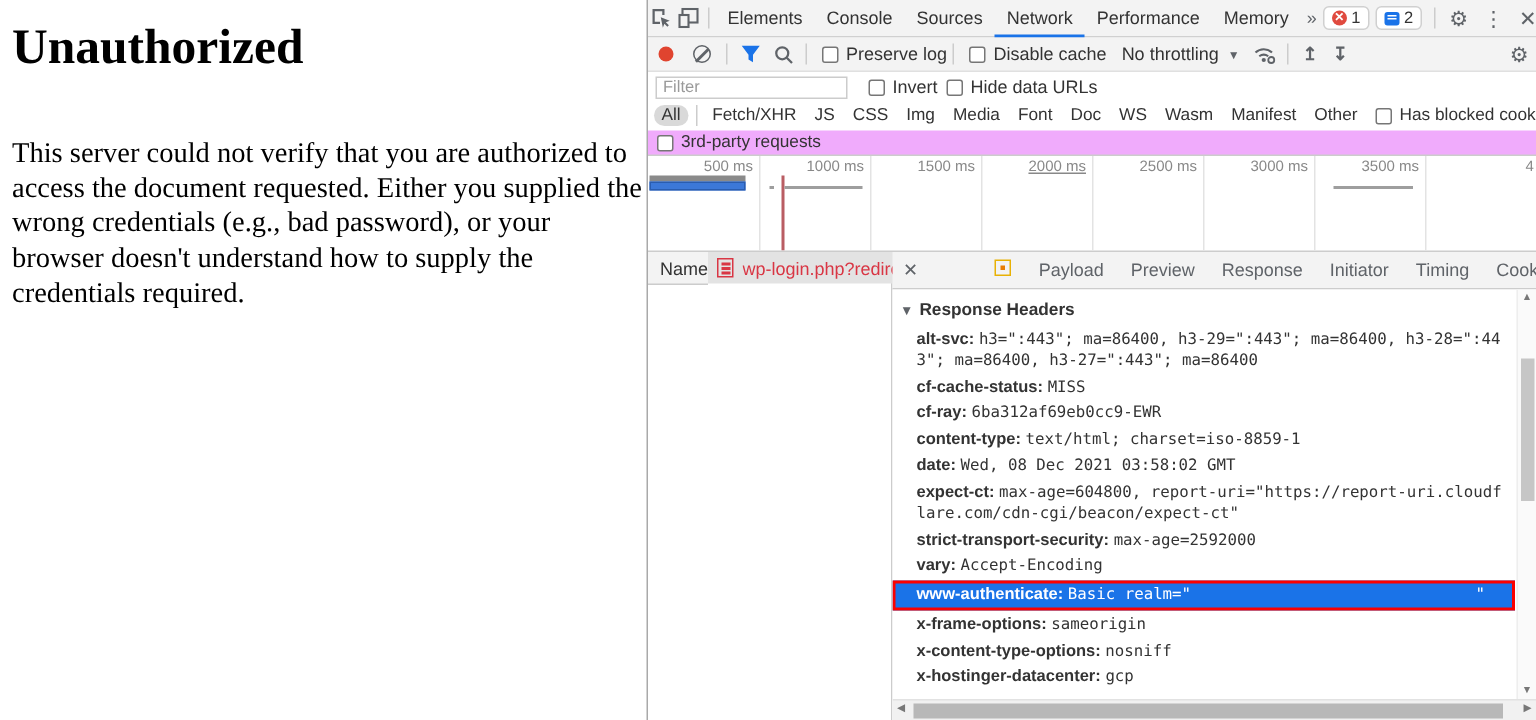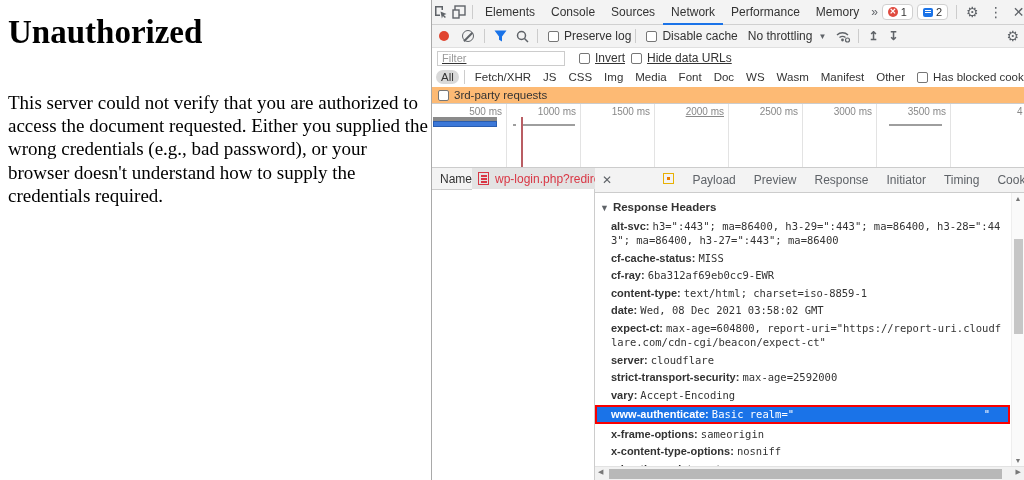--- a/index.html
+++ b/index.html
@@ -29,28 +29,28 @@
 
   .dt-toolbar { height:23px; background:#f3f3f3; border-bottom:1px solid #e0e0e0; display:flex; align-items:center; flex-shrink:0;text-align:right; }
   .rec-dot { width:10px; height:10px; border-radius:50%; background:#e0442f; margin:0 7px; }
   .clear-ic { width:12px; height:12px; border:1.5px solid #5f6368; border-radius:50%; position:relative; margin:0 6px; }
   .clear-ic:after { content:""; position:absolute; left:-1px; top:4.5px; width:12px; height:1.5px; background:#5f6368; transform:rotate(-45deg); }
   .cb { width:11px; height:11px; border:1px solid #767676; background:#fff; border-radius:2px; margin:0 5px 0 6px; flex-shrink:0; }
   .tool-label { color:#333; white-space:nowrap; }
   .caret { font-size:8px; color:#5f6368; margin:0 6px; }
   .arrow-ic { color:#5f6368; font-size:12px; margin:0 5px; font-weight:bold; }
 
-  .dt-filterrow { height:19px; display:flex; align-items:center; background:#fff; flex-shrink:0; padding-top:1px;text-decoration:underline; }
+  .dt-filterrow { height:19px; display:flex; align-items:center; background:#fff; flex-shrink:0; padding-top:1px; }
   .filter-input { width:128px; height:15px; border:1px solid #ccc; background:#fff; font-size:11px; color:#333; padding:0 4px; margin-left:5px; font-family:"Liberation Sans",sans-serif; }
   .filter-input::placeholder { color:#9a9a9a; }
 
   .dt-pillsrow { height:20px; display:flex; align-items:center; background:#fff; flex-shrink:0; white-space:nowrap; }
   .pill { padding:1px 5px; margin:0 1px; color:#333; font-size:11.5px; }
   .pill.active { background:#d9d9d9; border-radius:9px; }
-  .dt-thirdrow { height:17px; display:flex; align-items:center; background:#fdba74; border-bottom:1px solid #ccc; flex-shrink:0; }
+  .dt-thirdrow { height:17px; display:flex; align-items:center; background:#f0abfc; border-bottom:1px solid #ccc; flex-shrink:0; }
 
   
   .dt-overview { height:64px; position:relative; background:#fff; border-bottom:1px solid #ccc; flex-shrink:0; overflow:hidden; }
   .gridline { position:absolute; top:0; bottom:0; width:1px; background:#e3e3e3; }
   .tick { position:absolute; top:2px; font-size:10px; color:#888; text-align:right; }
   .ov-bar-gray { position:absolute; left:1px; top:13px; width:64px; height:4px; background:#8a8a8a; }
   .ov-bar-blue { position:absolute; left:1px; top:17px; width:64px; height:6px; background:#3c78d8; border:1px solid #2a5db0; }
   .ov-dash { position:absolute; left:81px; top:20px; width:3px; height:2px; background:#9e9e9e; }
   .ov-redline { position:absolute; left:89px; top:13px; bottom:0; width:2px; background:#b95d63; }
   .ov-line1 { position:absolute; left:91px; top:20px; width:52px; height:2px; background:#9e9e9e; }
@@ -286,21 +286,20 @@
           <div class="sect-title">
             <span class="tri">▼</span><span>Response Headers</span>
           </div>
 
           <div class="hrow"><span class="hname">alt-svc:</span> <span class="hval">h3=":443"; ma=86400, h3-29=":443"; ma=86400, h3-28=":443"; ma=86400, h3-27=":443"; ma=86400</span></div>
           <div class="hrow"><span class="hname">cf-cache-status:</span> <span class="hval">MISS</span></div>
           <div class="hrow"><span class="hname">cf-ray:</span> <span class="hval">6ba312af69eb0cc9-EWR</span></div>
           <div class="hrow"><span class="hname">content-type:</span> <span class="hval">text/html; charset=iso-8859-1</span></div>
           <div class="hrow"><span class="hname">date:</span> <span class="hval">Wed, 08 Dec 2021 03:58:02 GMT</span></div>
           <div class="hrow"><span class="hname">expect-ct:</span> <span class="hval">max-age=604800, report-uri="https://report-uri.cloudflare.com/cdn-cgi/beacon/expect-ct"</span></div>
-          <div class="hrow"><span class="hname">server:</span> <span class="hval">cloudflare</span></div>
           <div class="hrow"><span class="hname">strict-transport-security:</span> <span class="hval">max-age=2592000</span></div>
           <div class="hrow"><span class="hname">vary:</span> <span class="hval">Accept-Encoding</span></div>
           <div class="hrow hl"><span class="hname">www-authenticate:</span> <span class="hval">Basic realm="                              "</span></div>
           <div class="hrow"><span class="hname">x-frame-options:</span> <span class="hval">sameorigin</span></div>
           <div class="hrow"><span class="hname">x-content-type-options:</span> <span class="hval">nosniff</span></div>
           <div class="hrow"><span class="hname">x-hostinger-datacenter:</span> <span class="hval">gcp</span></div>
 
           <div class="vscroll">
             <span class="up">▲</span>
             <div class="vthumb"></div>

